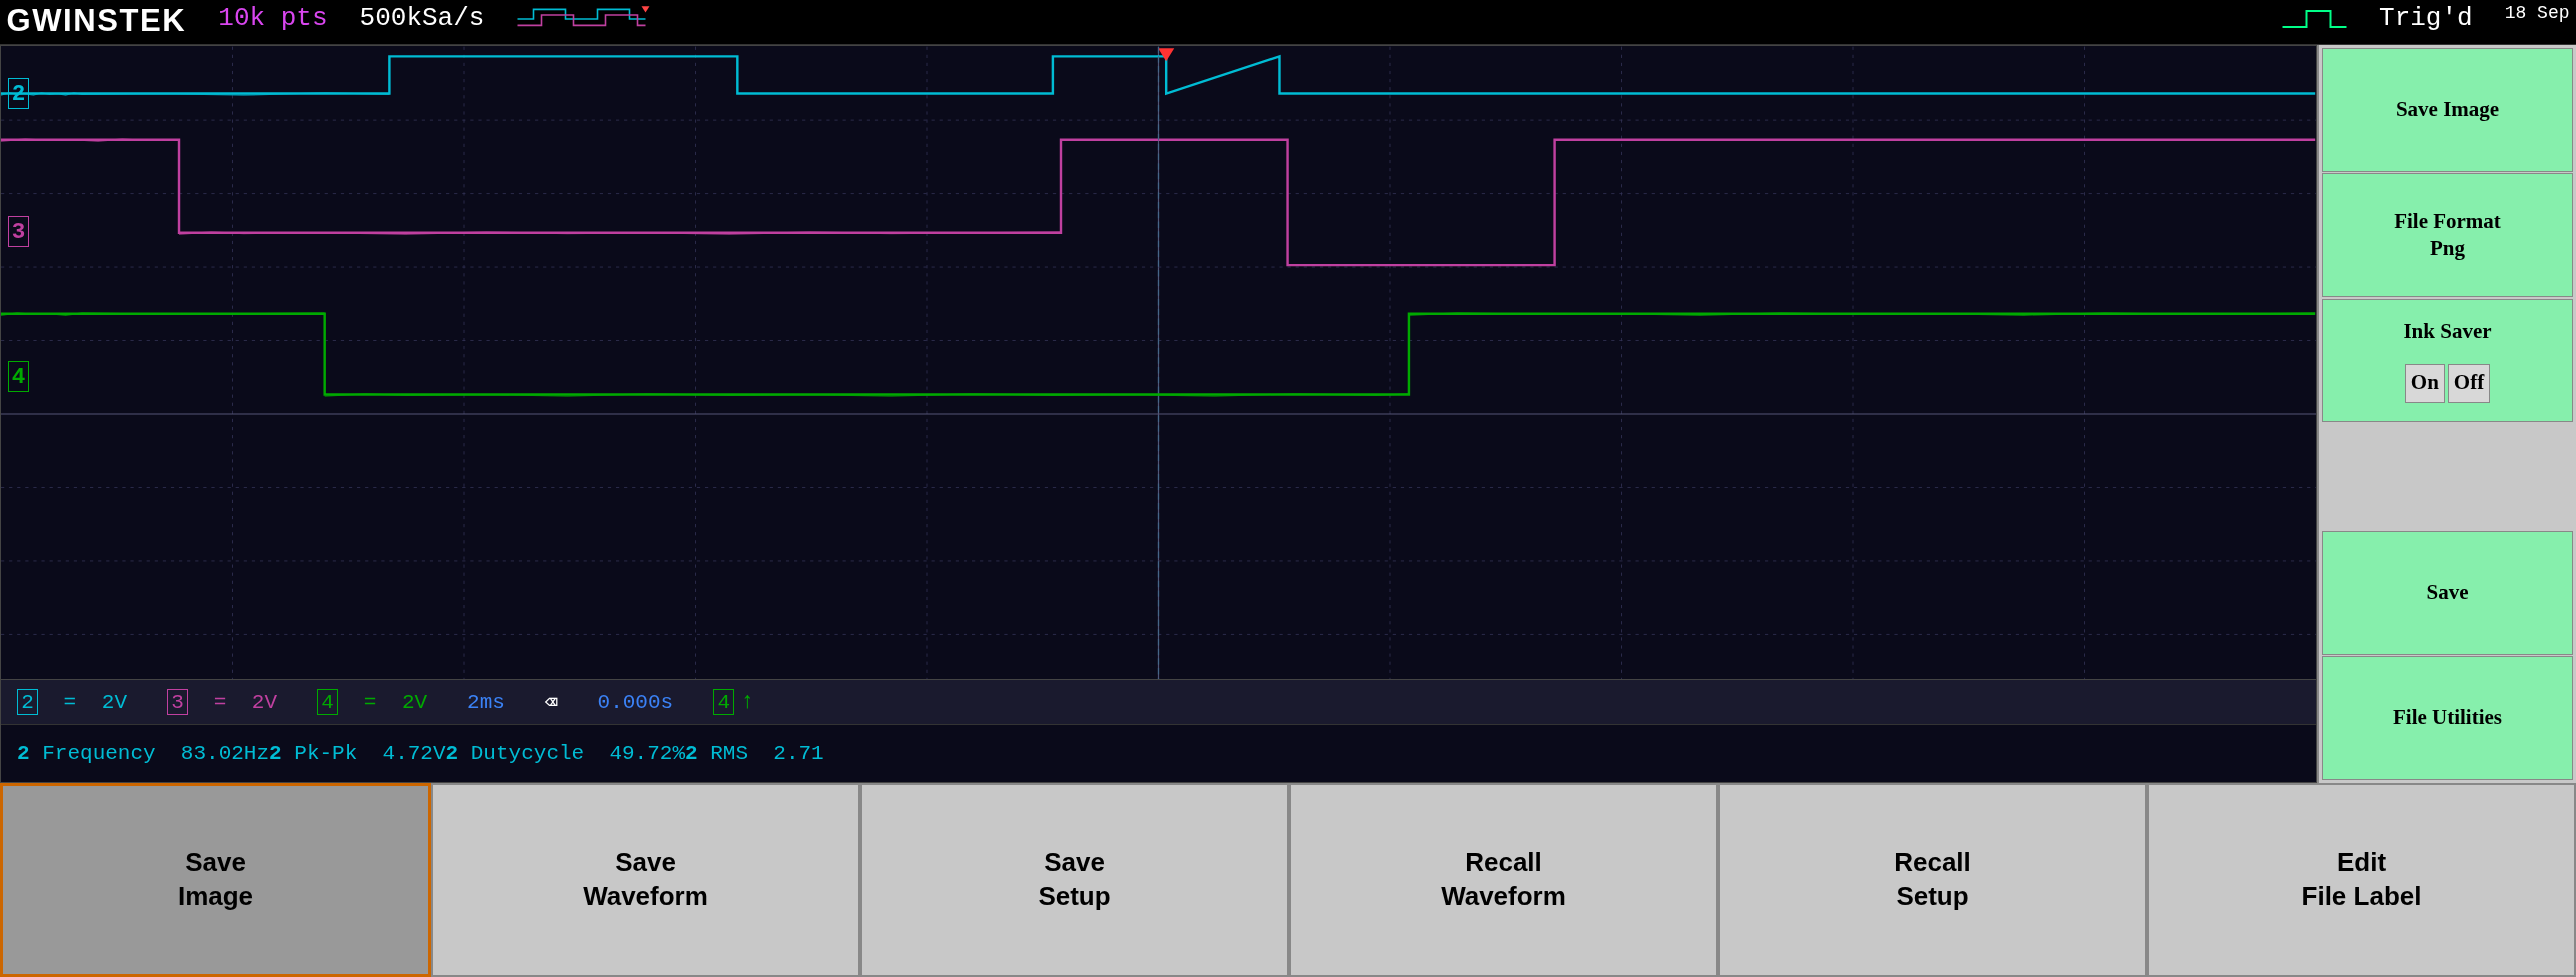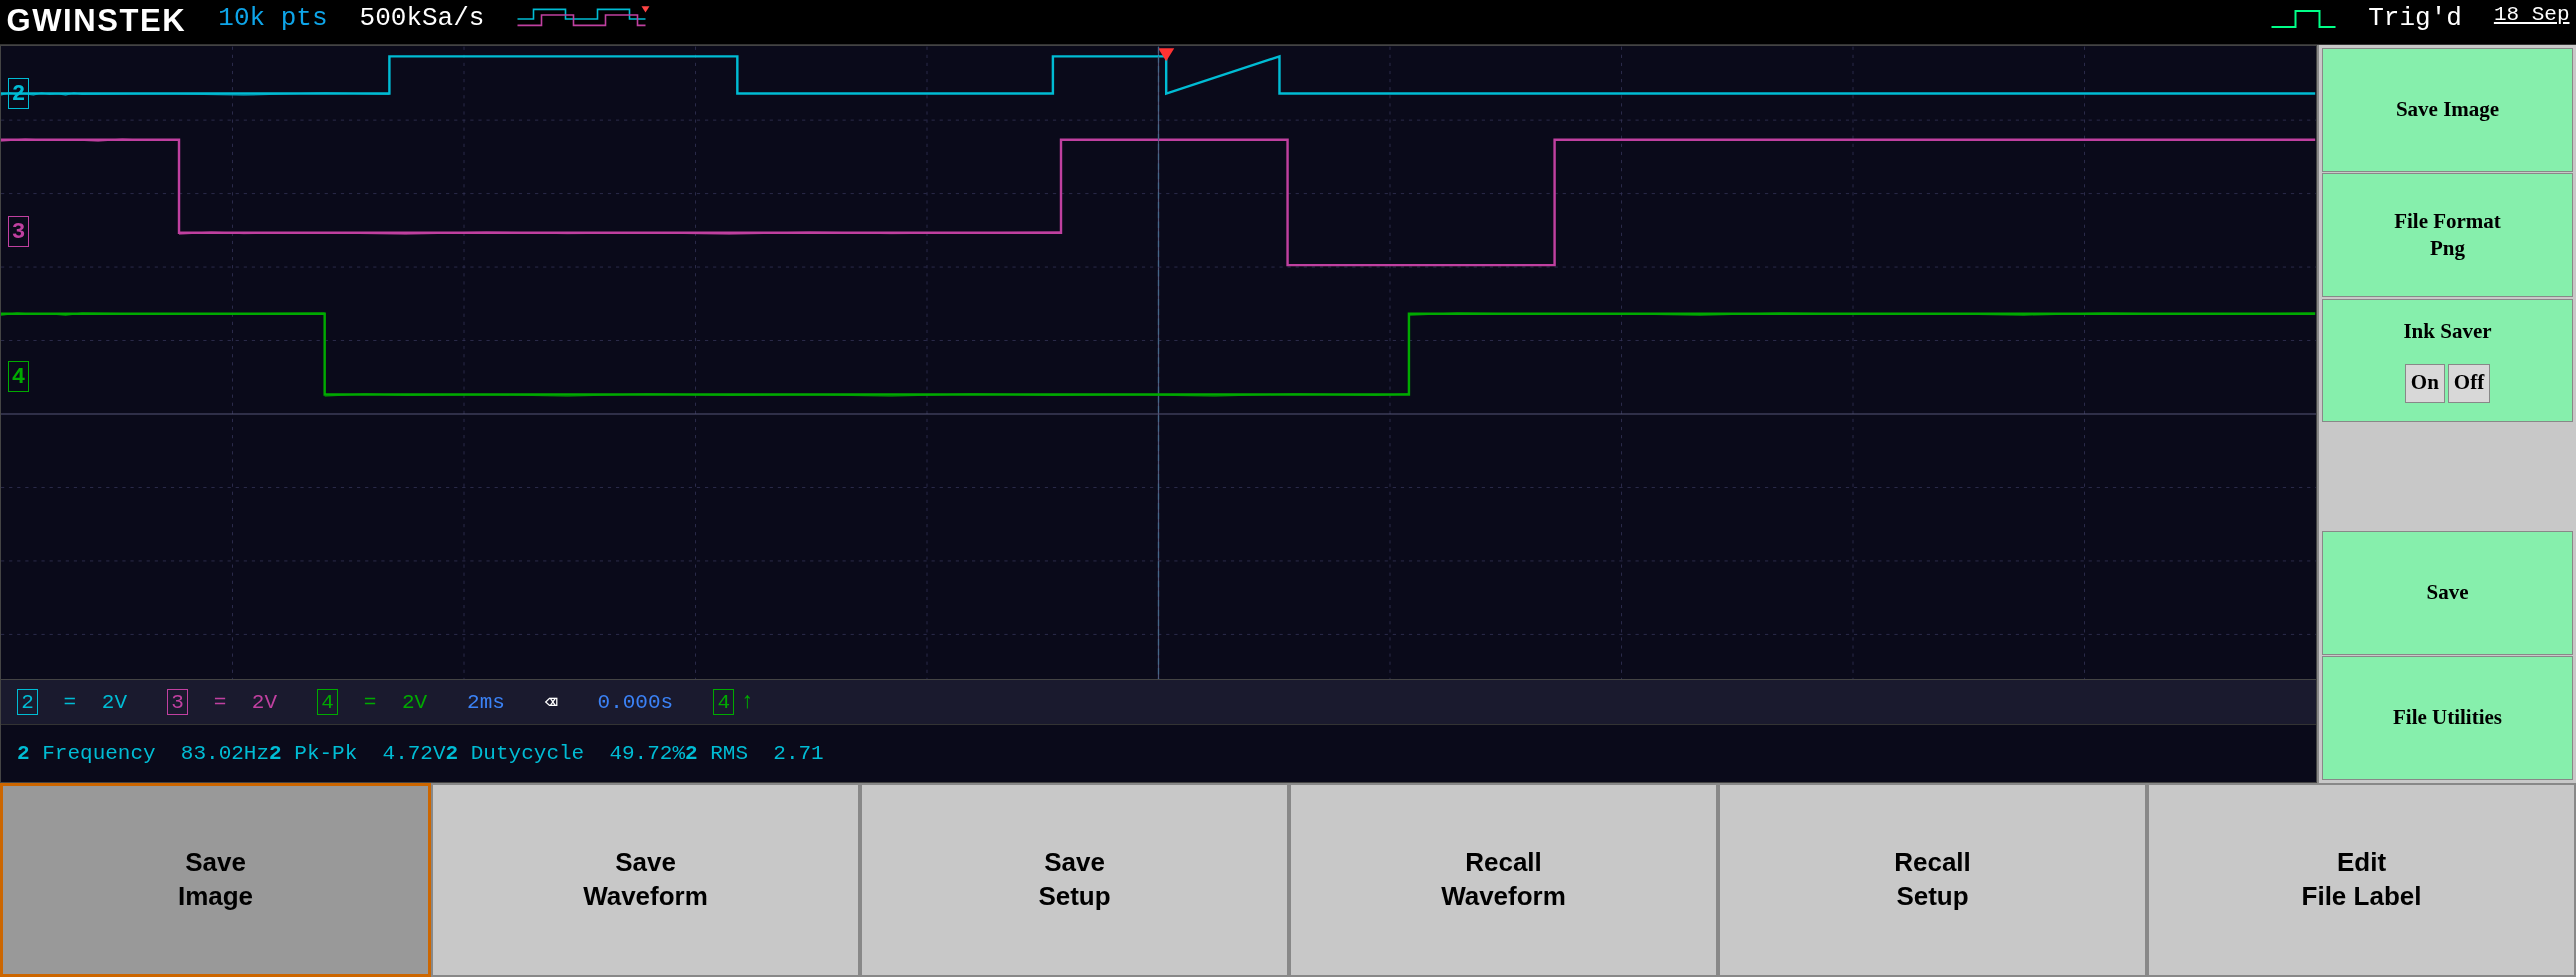--- a/index.html
+++ b/index.html
@@ -24,33 +24,33 @@
       border-bottom: 1.6px solid #333;
       gap: 32px;
     }
     .header-logo {
       color: #fff;
       font-size: 31px;
       font-weight: bold;
       letter-spacing: 1.6px;
       font-family: Arial, sans-serif;
     }
-    .header-pts { color: #0ea5e9; font-size: 26px; }
+    .header-pts { color: #d946ef; font-size: 26px; }
     .header-sample { color: #fff; font-size: 26px; }
     .header-waveform-preview {
       flex: 1;
       height: 32px;
       display: flex;
       align-items: center;
     }
     .header-trig {
       color: #ffffff;
       font-size: 26px;
     }
-    .header-date { color: #fff; font-size: 21px; text-decoration: underline; }
+    .header-date { color: #fff; font-size: 18px; }
 
     
     .main-area {
       display: flex;
       flex: 1;
       overflow: hidden;
     }
 
     
     .scope-screen {

